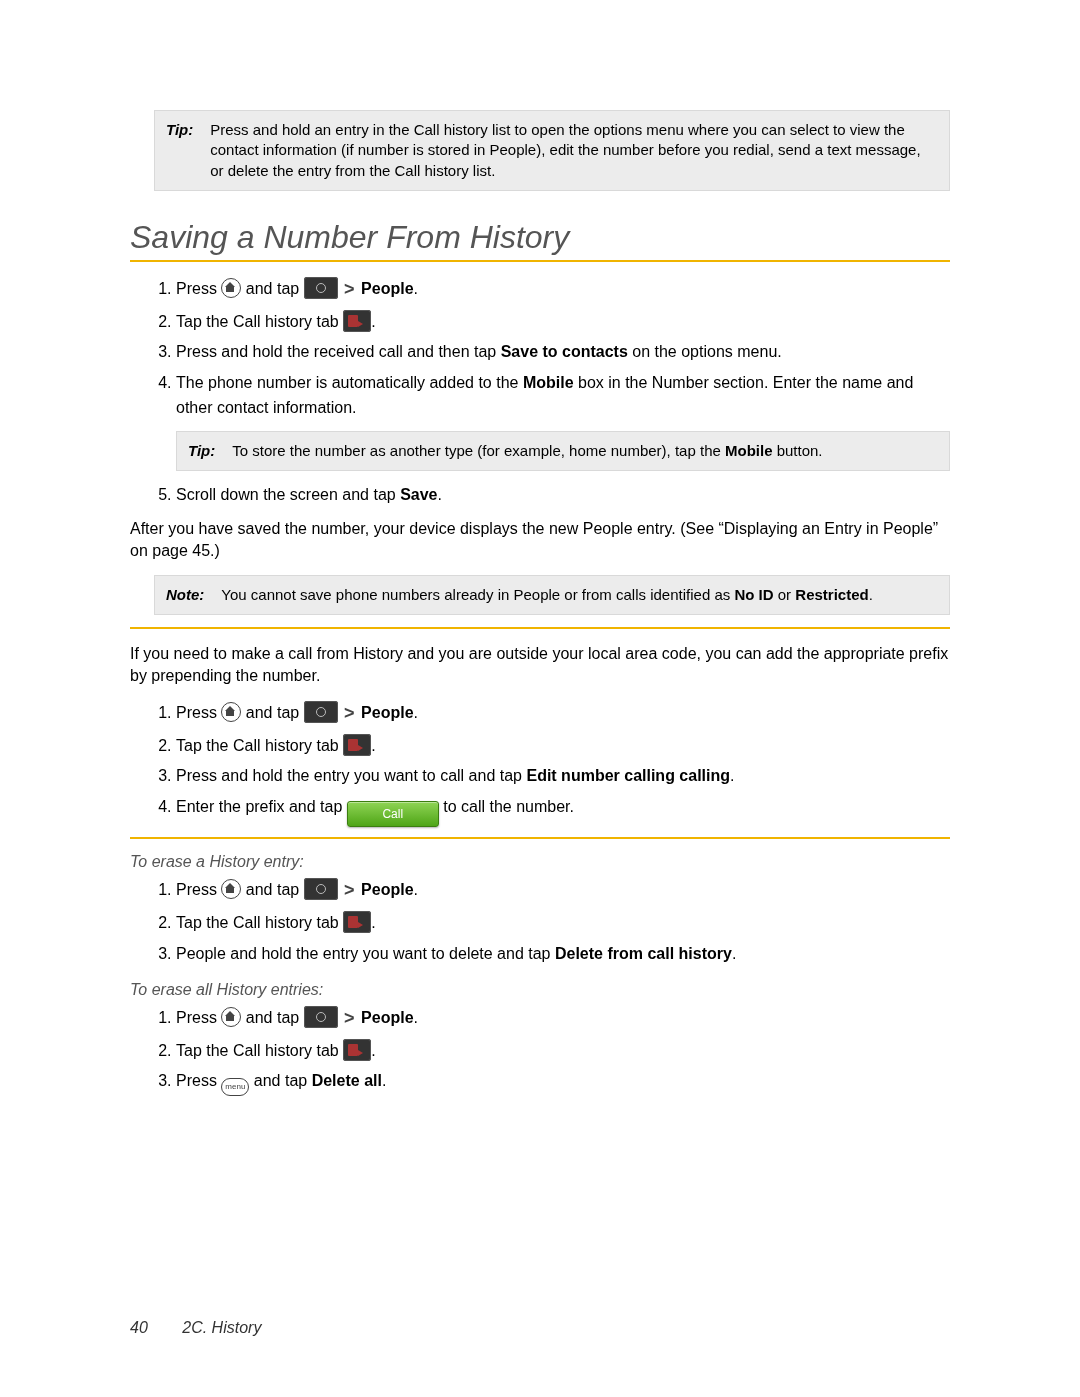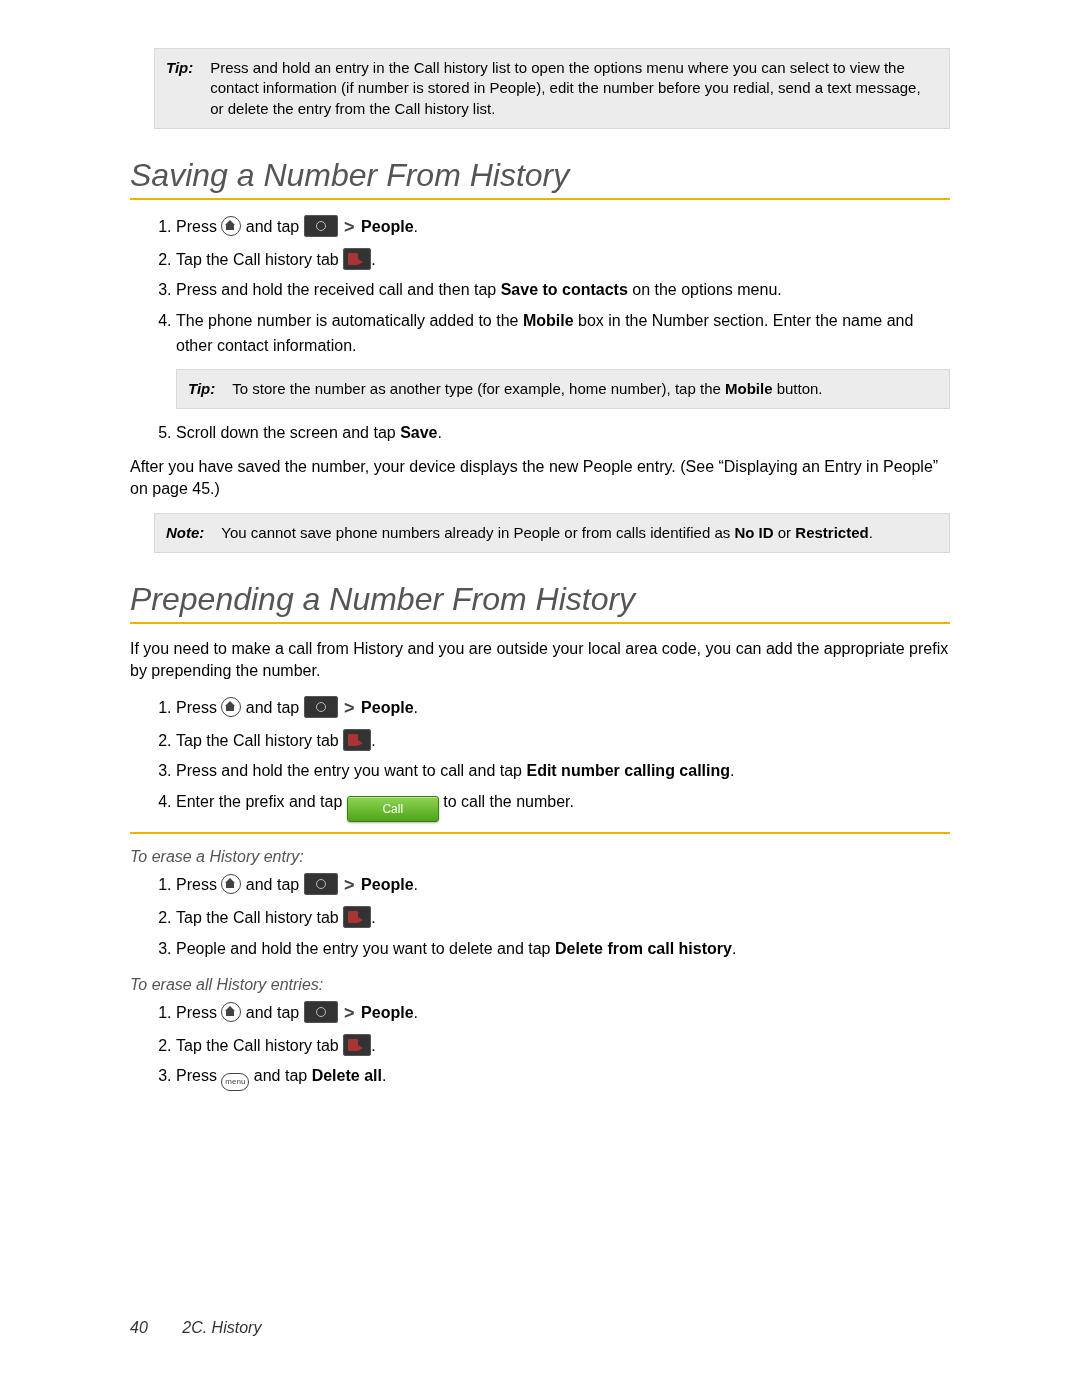--- a/index.html
+++ b/index.html
@@ -7,21 +7,21 @@
     padding: 0;
     background: #fff;
     font-family: Arial, Helvetica, sans-serif;
     color: #000;
   }
   .page {
     width: 1080px;
     height: 1397px;
     position: relative;
     box-sizing: border-box;
-    padding: 42px 130px 60px 130px;
+    padding: 104px 130px 60px 130px;
   }
   .callout {
     background: #ececec;
     border: 1px solid #d9d9d9;
     padding: 8px 10px;
     margin: 6px 0 12px 24px;
     font-size: 15px;
     line-height: 1.35;
   }
   .callout-top {
@@ -262,21 +262,20 @@
         <span>You cannot save phone numbers already in People or from calls identified as</span>
         <b>No ID</b>
         <span>or</span>
         <b>Restricted</b>.
       </td>
     </tr>
         </tbody>
       </table>
   </div>
 
-  <h2 class="section">Prepending a Number From History</h2>
   <div class="rule"></div>
   <p class="body">If you need to make a call from History and you are outside your local area code, you can add the appropriate prefix by prepending the number.</p>
 
   <ol class="steps">
     <li>
       <span>Press</span>
       <span class="icon home-btn"></span>
       <span>and tap</span>
       <span class="icon app-icon"></span>
       <span class="chev">&gt;</span>

